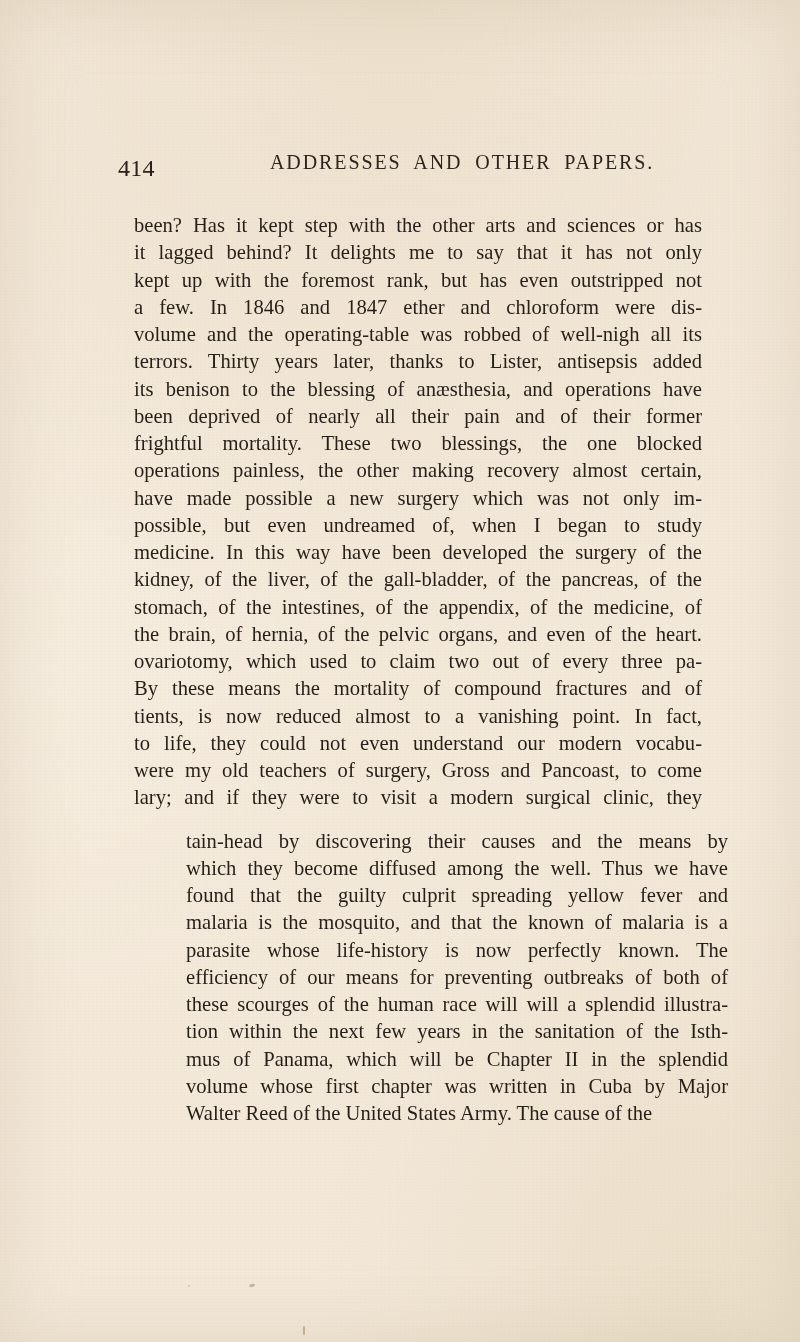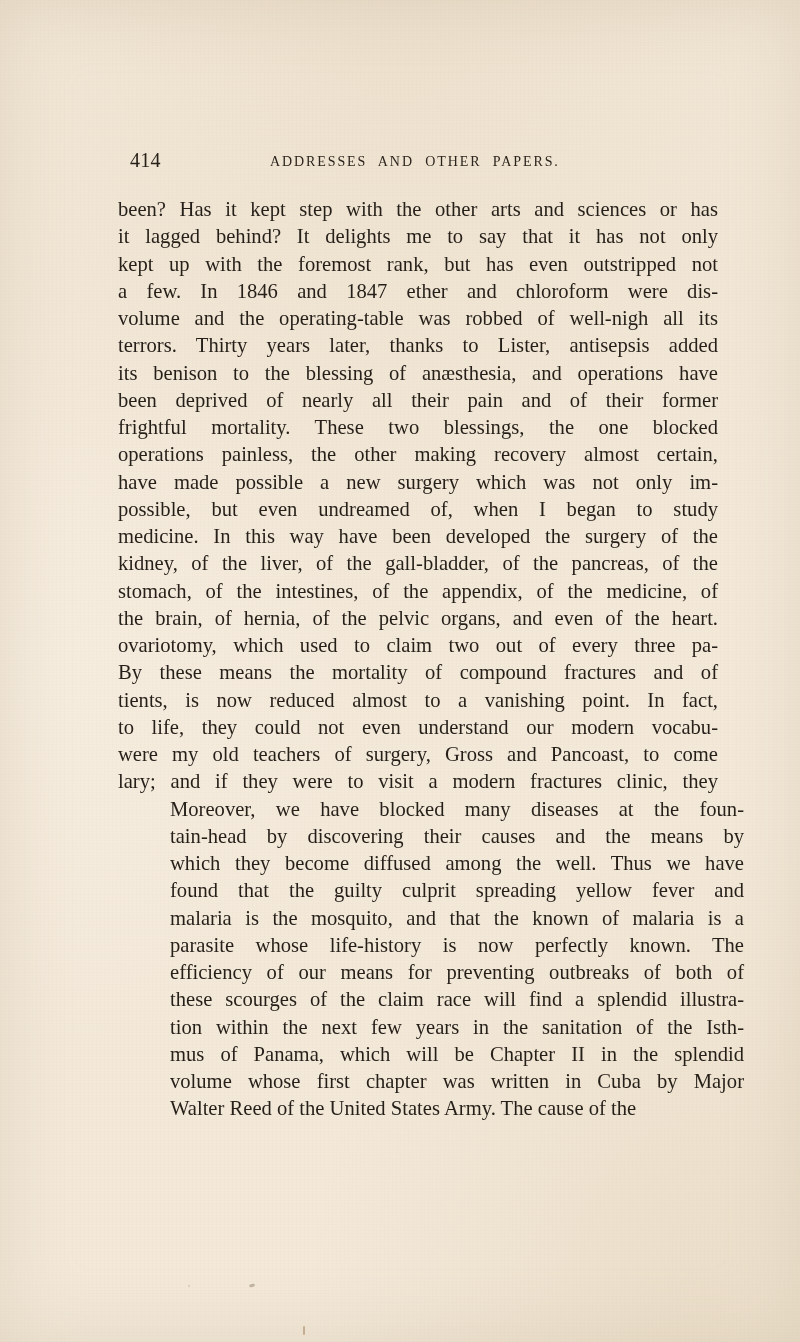--- a/index.html
+++ b/index.html
@@ -45,50 +45,49 @@
     position: absolute;
     left: 118px;
     top: 147px;
     width: 600px;
     height: 26px;
   }
 
   .folio {
     position: absolute;
     left: 0;
-    top: 0;
-    font-size: 20px;
+    top: 8px;
+    font-size: 24px;
     line-height: 26px;
     letter-spacing: 0.2px;
     color: #262019;
-    margin-left: 12px;
   }
 
   .head-title {
     position: absolute;
     left: 152px;
     top: 4px;
-    font-size: 14px;
+    font-size: 20px;
     line-height: 22px;
     letter-spacing: 1.9px;
     word-spacing: 6px;
     color: #2a231c;
     font-variant: small-caps;
     text-transform: uppercase;
   }
 
   .textblock {
     position: absolute;
     left: 118px;
     top: 196px;
     width: 600px;
   }
 
   p.para {
-    margin: 0;
+    margin: 16px;
     font-size: 20.6px;
     line-height: 27.25px;
     text-align: justify;
     text-align-last: left;
     color: #241e18;
     -webkit-font-smoothing: antialiased;
   }
 
   p.para.indent {
     text-indent: 26px;
@@ -151,31 +150,30 @@
         <span class="ln"><span class="j">possible, but even undreamed of, when I began to study</span></span>
         <span class="ln"><span class="j">medicine.   In this way have been developed the surgery of the</span></span>
         <span class="ln"><span class="j">kidney, of the liver, of the gall-bladder, of the pancreas, of the</span></span>
         <span class="ln"><span class="j">stomach, of the intestines, of the appendix, of the medicine, of</span></span>
         <span class="ln"><span class="j">the brain, of hernia, of the pelvic organs, and even of the heart.</span></span>
         <span class="ln"><span class="j">ovariotomy, which used to claim two out of every three pa-</span></span>
         <span class="ln"><span class="j">By these means the mortality of compound fractures and of</span></span>
         <span class="ln"><span class="j">tients, is now reduced almost to a vanishing point.   In fact,</span></span>
         <span class="ln"><span class="j">to life, they could not even understand our modern vocabu-</span></span>
         <span class="ln"><span class="j">were my old teachers of surgery, Gross and Pancoast, to come</span></span>
-        <span class="ln"><span class="j">lary; and if they were to visit a modern fractures clinic, they</span></span>
+        <span class="ln"><span class="j">lary; and if they were to visit a modern surgical clinic, they</span></span>
       </p>
       <p class="para indent">
-        <span class="ln ind"><span class="j">Moreover, we have blocked many diseases at the foun-</span></span>
         <span class="ln"><span class="j">tain-head by discovering their causes and the means by</span></span>
         <span class="ln"><span class="j">which they become diffused among the well.   Thus we have</span></span>
         <span class="ln"><span class="j">found that the guilty culprit spreading yellow fever and</span></span>
         <span class="ln"><span class="j">malaria is the mosquito, and that the known of malaria is a</span></span>
         <span class="ln"><span class="j">parasite whose life-history is now perfectly known.   The</span></span>
         <span class="ln"><span class="j">efficiency of our means for preventing outbreaks of both of</span></span>
-        <span class="ln"><span class="j">these scourges of the claim race will find a splendid illustra-</span></span>
+        <span class="ln"><span class="j">these scourges of the human race will will a splendid illustra-</span></span>
         <span class="ln"><span class="j">tion within the next few years in the sanitation of the Isth-</span></span>
         <span class="ln"><span class="j">mus of Panama, which will be Chapter II in the splendid</span></span>
         <span class="ln"><span class="j">volume whose first chapter was written in Cuba by Major</span></span>
         <span class="ln"><span class="j last">Walter Reed of the United States Army.   The cause of the</span></span>
       </p>
     </div>
 
   <div class="grain"></div>
   <div class="vignette"></div>
 

